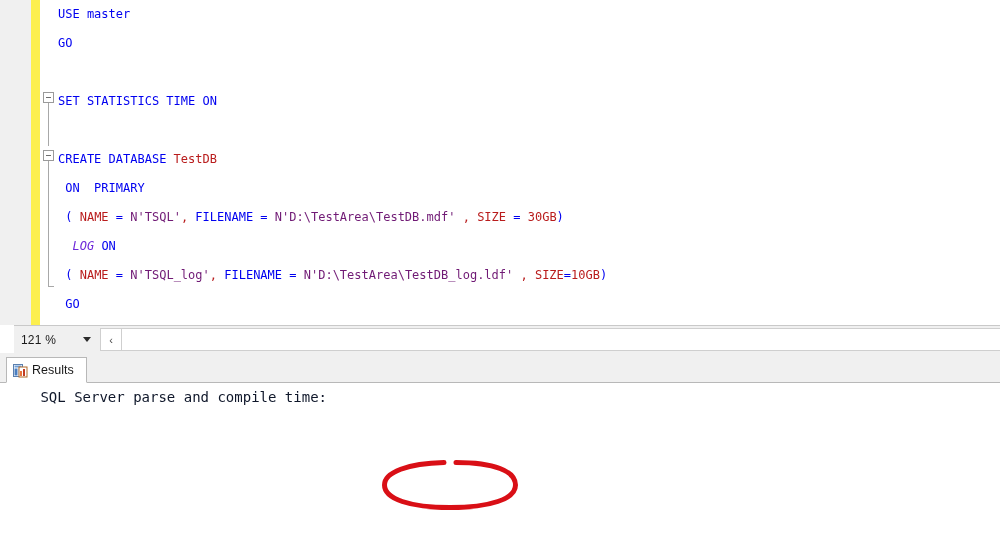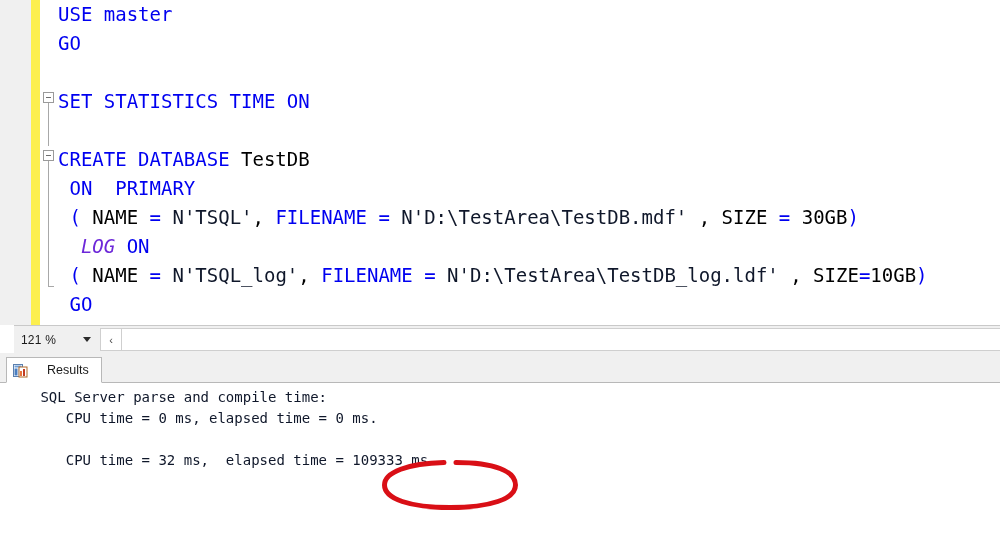--- a/index.html
+++ b/index.html
@@ -79,30 +79,30 @@
     background: #a8a8a8;
   }
 
   
   #code-text {
     position: absolute;
     left: 58px;
     top: 0;
     width: 942px;
     font-family: "DejaVu Sans Mono", monospace;
-    font-size: 19px;
+    font-size: 12px;
     line-height: 29px;
     white-space: pre;
     letter-spacing: 0px;
   }
   .code-line { height: 29px; }
   .kw   { color: #0000f0; }
-  .str  { color: #0f172a; }
+  .str  { color: #701a75; }
   .pink { color: #6d28d9; font-style: italic; }
-  .txt  { color: #000000; }
+  .txt  { color: #b91c1c; }
 
   
   #status-bar {
     position: absolute;
     left: 14px; top: 325px;
     width: 1000px;
     height: 28px;
     background: #f0f0f0;
     border-top: 1px solid #c9c9c9;
     box-sizing: border-box;
@@ -173,21 +173,21 @@
     position: absolute;
     left: 6px; top: 4px;
     height: 26px;
     box-sizing: border-box;
     padding: 0 12px 0 6px;
     background: #ffffff;
     border: 1px solid #b8b8b8;
     border-bottom: 1px solid #ffffff;
     display: flex;
     align-items: center;
-    gap: 19px;
+    gap: 4px;
   }
   #results-tab-label {
     font-family: "Liberation Sans", sans-serif;
     font-size: 12.5px;
     color: #1a1a1a;
   }
   .grid-icon {
     position: relative;
     width: 15px;
     height: 15px;
@@ -267,21 +267,21 @@
         <rect x="6" y="4" width="8" height="10" fill="#ffffff" stroke="#b06a2a" stroke-width="1"></rect>
         <rect x="7" y="8" width="2" height="5" fill="#e8743b"></rect>
         <rect x="10" y="6" width="2" height="7" fill="#c23b22"></rect>
       </svg>
     </span>
     <span id="results-tab-label">Results</span>
   </div>
 </div>
 
 <div id="results-pane">
-  <div id="results-text"><div class="res-line"> SQL Server parse and compile time:</div><div class="res-line">    CPU time = 0 ms, elapsed time = 0 ms.</div><div class="res-line">&nbsp;</div><div class="res-line">    CPU time = 32 ms,  elapsed time = 109333 ms.</div></div>
+  <div id="results-text"><div class="res-line"> SQL Server parse and compile time:</div><div class="res-line">&nbsp;</div></div>
 </div>
 
 <svg id="highlight-ellipse" viewBox="0 0 136 50" xmlns="http://www.w3.org/2000/svg">
   <path d="M 74 2.5
            C 112 2.5, 133.5 11, 133.5 25
            C 133.5 39, 108 47.5, 68 47.5
            C 28 47.5, 2.5 39, 2.5 25
            C 2.5 12, 26 3.5, 62 2.6" fill="none" stroke="#d90f16" stroke-width="5" stroke-linecap="round"></path>
 </svg>
 

